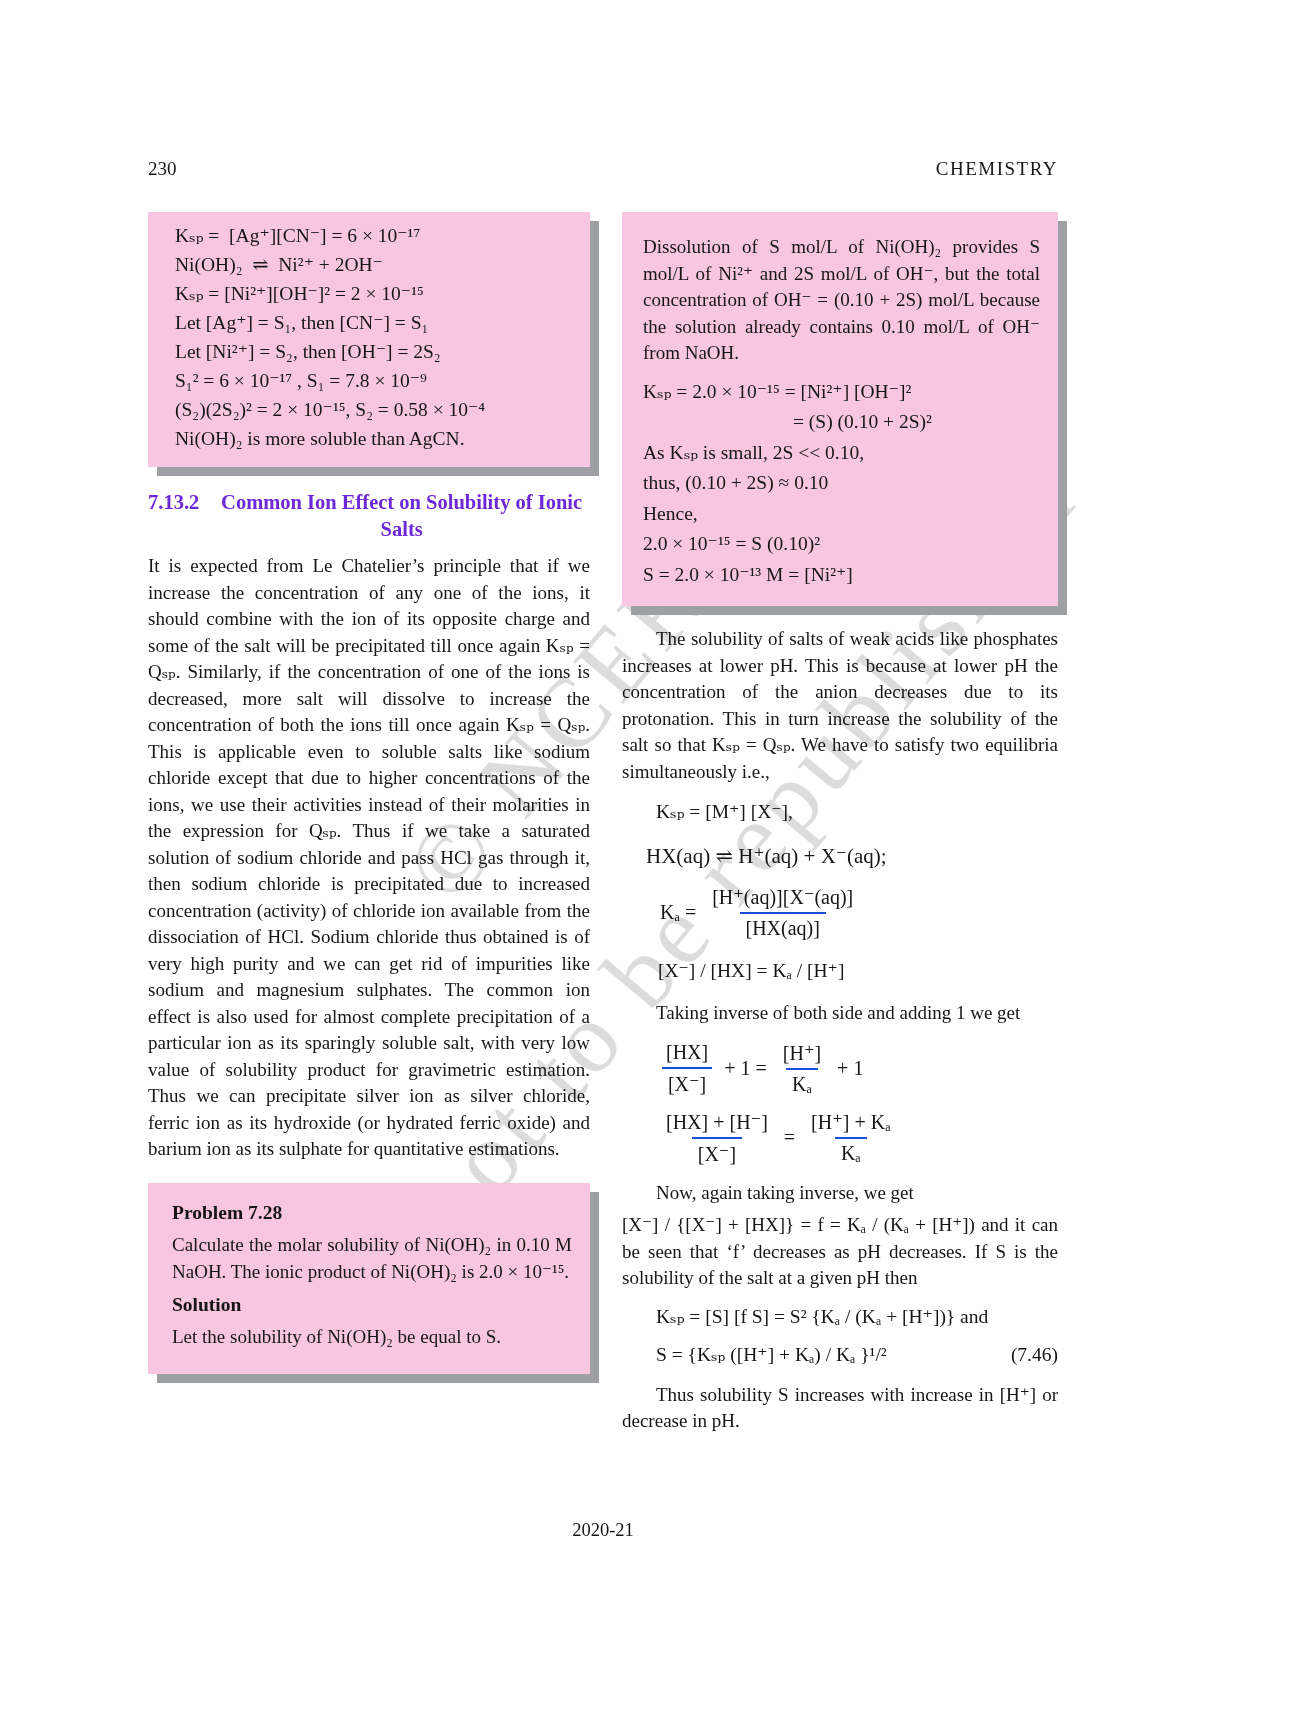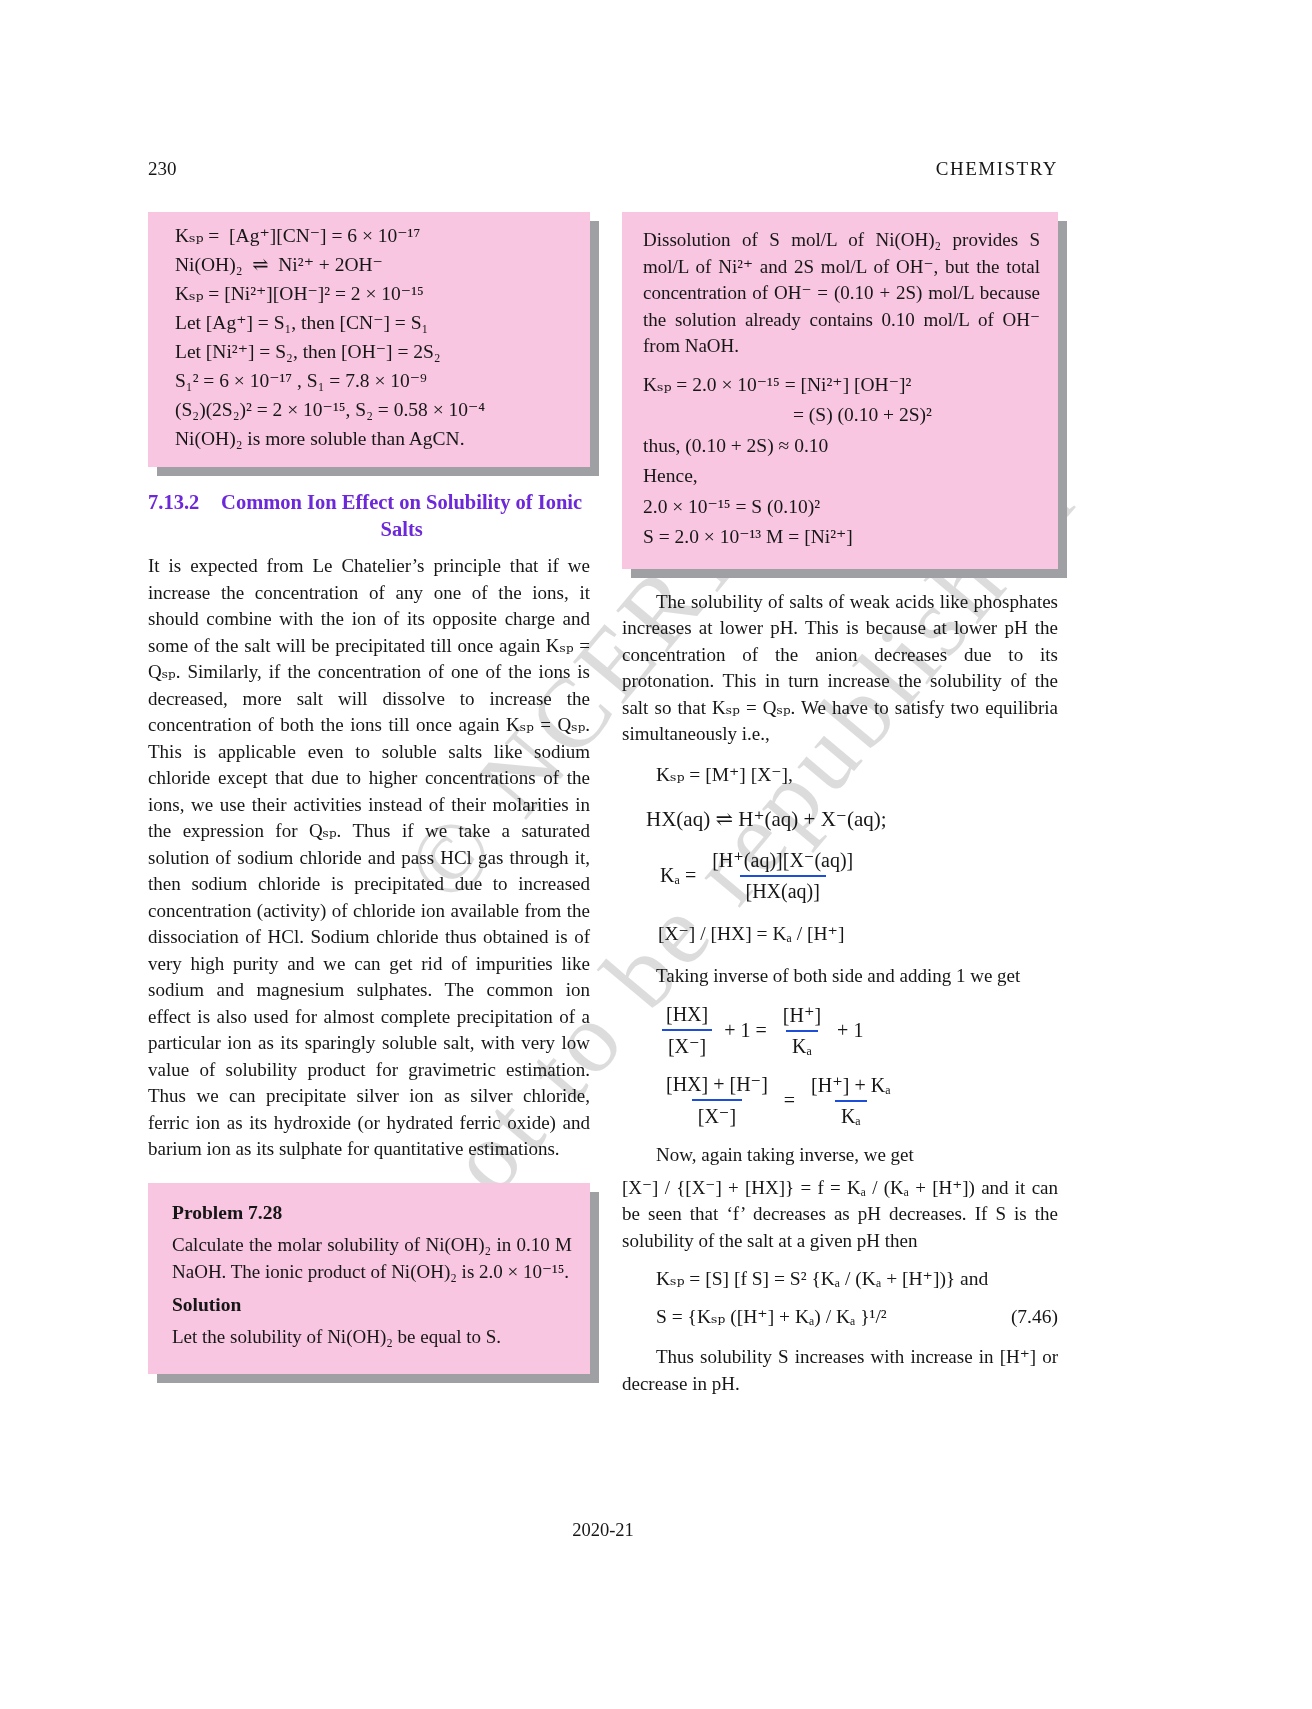--- a/index.html
+++ b/index.html
@@ -41,21 +41,21 @@
   }
   .section-heading .title { flex:1; text-align:center; }
   
   .body-text { font-size:19px; line-height:26.5px; text-align:justify; margin:0; }
   .indent-first { text-indent:34px; }
   
   .problem-box { margin-top:20px; padding:16px 18px 18px 24px; }
   .bold-line { font-weight:bold; font-size:19.5px; line-height:28px; }
   .problem-box .body-text { margin:4px 0 6px 0; line-height:27px; }
   
-  .cont-box { padding:15px 18px 16px 21px; margin-bottom:20px; }
+  .cont-box { padding:22px 18px 16px 21px; margin-bottom:20px; }
   .cont-box .body-text { line-height:26.5px; margin-bottom:10px; }
   .cont-box .eqline { line-height:30.5px; }
   .ml150 { margin-left:150px; }
   
   .eq-ksp   { margin:12px 0 0 34px; }
   .eq-hx    { margin:14px 0 0 24px; font-size:21px; }
   .eq-row   { display:flex; align-items:center; gap:10px; font-size:20px; margin:14px 0 0 38px; }
   .eq-ratio { margin:16px 0 0 36px; }
   .frac { display:inline-flex; flex-direction:column; align-items:center; text-align:center; }
   .frac .num { padding:0 6px 3px 6px; }
@@ -112,20 +112,21 @@
     </div>
 
   </div>
 
   <div class="col-right">
 
     <div class="pinkbox cont-box">
       <p class="body-text">Dissolution of S mol/L of Ni(OH)₂ provides S mol/L of Ni²⁺ and 2S mol/L of OH⁻, but the total concentration of OH⁻ = (0.10 + 2S) mol/L because the solution already contains 0.10 mol/L of OH⁻ from NaOH.</p>
       <div class="eqline">Kₛₚ = 2.0 × 10⁻¹⁵ = [Ni²⁺] [OH⁻]²</div>
       <div class="eqline ml150">= (S) (0.10 + 2S)²</div>
+      <div class="eqline">As Kₛₚ is small, 2S &lt;&lt; 0.10,</div>
       <div class="eqline">thus, (0.10 + 2S) ≈ 0.10</div>
       <div class="eqline">Hence,</div>
       <div class="eqline">2.0 × 10⁻¹⁵ = S (0.10)²</div>
       <div class="eqline">S = 2.0 × 10⁻¹³ M = [Ni²⁺]</div>
     </div>
 
     <p class="body-text indent-first">The solubility of salts of weak acids like phosphates increases at lower pH. This is because at lower pH the concentration of the anion decreases due to its protonation. This in turn increase the solubility of the salt so that Kₛₚ = Qₛₚ. We have to satisfy two equilibria simultaneously i.e.,</p>
 
     <div class="eqline eq-ksp">Kₛₚ = [M⁺] [X⁻],</div>
     <div class="eqline eq-hx">HX(aq) ⇌ H⁺(aq) + X⁻(aq);</div>

